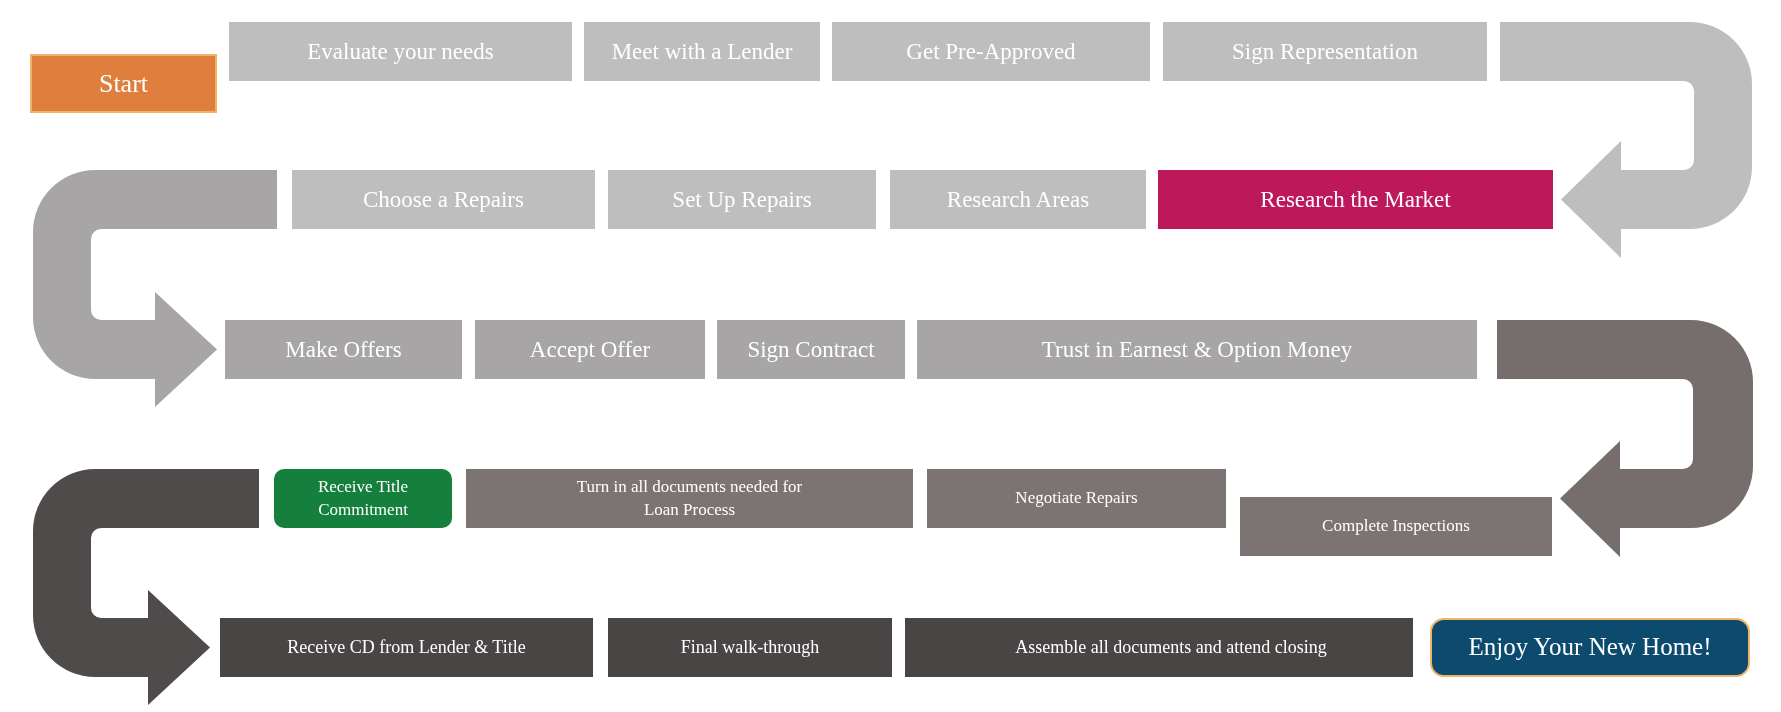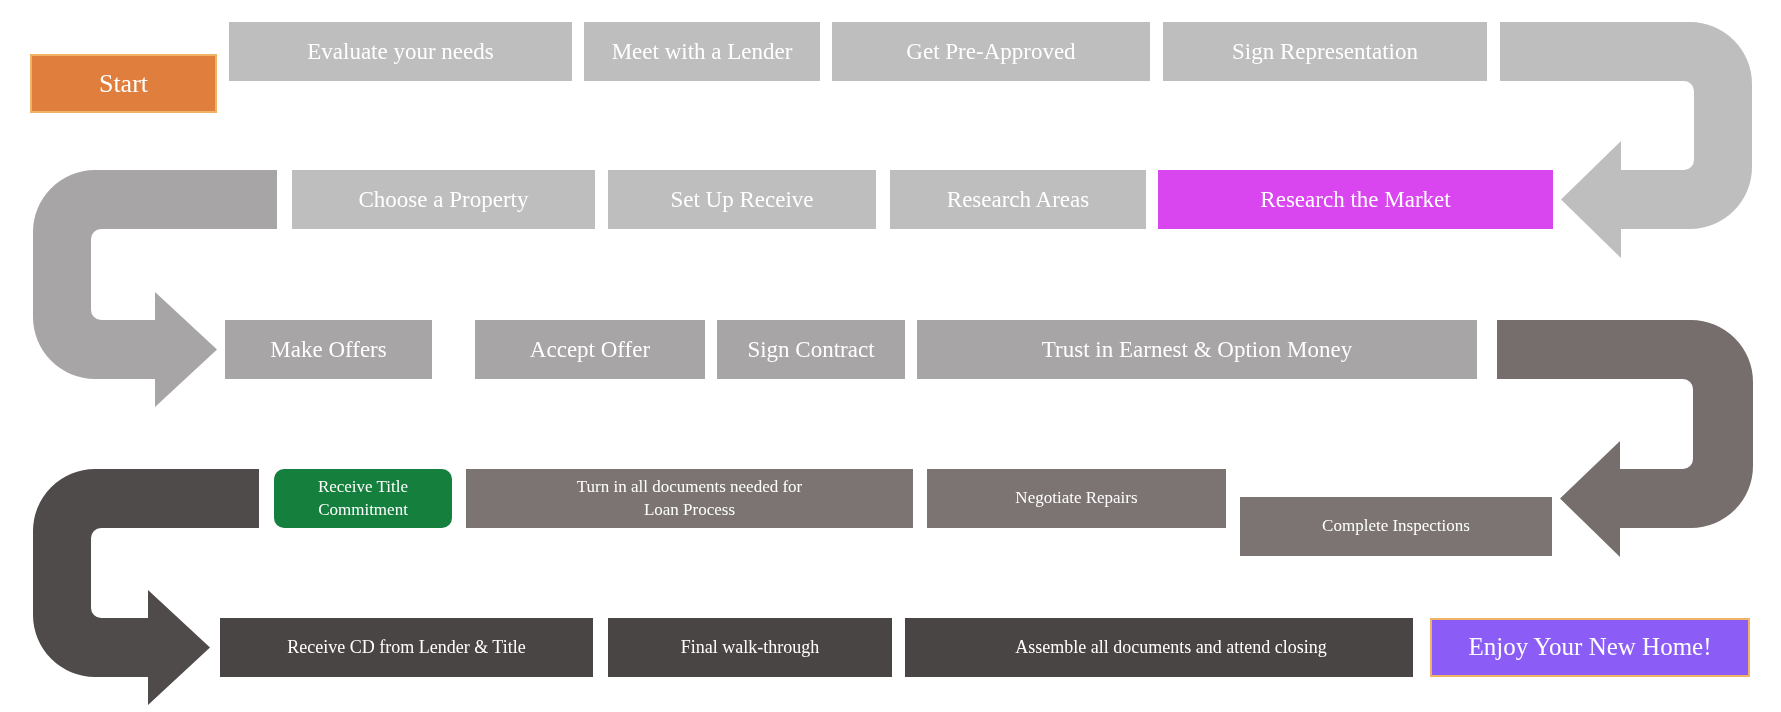--- a/index.html
+++ b/index.html
@@ -41,34 +41,34 @@
     <path d="M 1497 320 H 1691 A 62 62 0 0 1 1753 382 V 466 A 62 62 0 0 1 1691 528 H 1620 V 557 L 1560 498.5 L 1620 441 V 469 H 1683 A 10 10 0 0 0 1693 459 V 389 A 10 10 0 0 0 1683 379 H 1497 Z" fill="#756e6d"></path>
     <path d="M 259 469 H 95 A 62 62 0 0 0 33 531 V 615 A 62 62 0 0 0 95 677 H 148 V 705 L 210 647.5 L 148 590 V 618 H 101 A 10 10 0 0 1 91 608 V 538 A 10 10 0 0 1 101 528 H 259 Z" fill="#4f4b4a"></path>
   </svg>
 
   <div class="box r1 accent start-box" style="left: 30px; width: 187px; background-color: rgb(223, 126, 61); margin-top: 32px;">Start</div>
   <div class="box r1" style="left: 229px; width: 343px; background-color: rgb(191, 190, 190);">Evaluate your needs</div>
   <div class="box r1" style="left: 584px; width: 236px; background-color: rgb(191, 190, 190);">Meet with a Lender</div>
   <div class="box r1" style="left: 832px; width: 318px; background-color: rgb(191, 190, 190);">Get Pre-Approved</div>
   <div class="box r1" style="left: 1163px; width: 324px; background-color: rgb(191, 190, 190);">Sign Representation</div>
 
-  <div class="box r2" style="left: 292px; width: 303px; background-color: rgb(191, 190, 190);">Choose a Property</div>
-  <div class="box r2" style="left: 608px; width: 268px; background-color: rgb(191, 190, 190);">Set Up Receive</div>
+  <div class="box r2" style="left: 292px; width: 303px; background-color: rgb(191, 190, 190);">Choose a Repairs</div>
+  <div class="box r2" style="left: 608px; width: 268px; background-color: rgb(191, 190, 190);">Set Up Repairs</div>
   <div class="box r2" style="left: 890px; width: 256px; background-color: rgb(191, 190, 190);">Research Areas</div>
-  <div class="box r2" style="left: 1158px; width: 395px; background-color: #d946ef;">Research the Market</div>
+  <div class="box r2" style="left: 1158px; width: 395px; background-color: #be185d;">Research the Market</div>
 
-  <div class="box r3" style="left: 225px; width: 207px; background-color: rgb(167, 165, 165);">Make Offers</div>
+  <div class="box r3" style="left: 225px; width: 237px; background-color: rgb(167, 165, 165);">Make Offers</div>
   <div class="box r3" style="left: 475px; width: 230px; background-color: rgb(167, 165, 165);">Accept Offer</div>
   <div class="box r3" style="left: 717px; width: 188px; background-color: rgb(167, 165, 165);">Sign Contract</div>
   <div class="box r3" style="left: 917px; width: 560px; background-color: rgb(167, 165, 165);">Trust in Earnest &amp; Option Money</div>
 
   <div class="box r4" style="left: 274px; width: 178px; background-color: #15803d; border-radius: 10px;">Receive Title Commitment</div>
   <div class="box r4" style="left: 466px; width: 447px; background-color: rgb(123, 116, 115);">Turn in all documents needed for
 Loan Process</div>
   <div class="box r4" style="left: 927px; width: 299px; background-color: rgb(123, 116, 115);">Negotiate Repairs</div>
   <div class="box r4" style="left: 1240px; width: 312px; background-color: rgb(123, 116, 115); margin-top: 28px;">Complete Inspections</div>
 
   <div class="box r5" style="left: 220px; width: 373px; background-color: rgb(74, 69, 69);">Receive CD from Lender &amp; Title</div>
   <div class="box r5" style="left: 608px; width: 284px; background-color: rgb(74, 69, 69);">Final walk-through</div>
   <div class="box r5" style="left: 905px; width: 508px; background-color: rgb(74, 69, 69); padding-left: 24px;">Assemble all documents and attend closing</div>
-  <div class="box r5 accent enjoy-box" style="left: 1430px; width: 320px; background-color: #8b5cf6;">Enjoy Your New Home!</div>
+  <div class="box r5 accent enjoy-box" style="left: 1430px; width: 320px; background-color: #0c4a6e; border-radius: 14px;">Enjoy Your New Home!</div>
 
 </div>
 
 </body></html>

